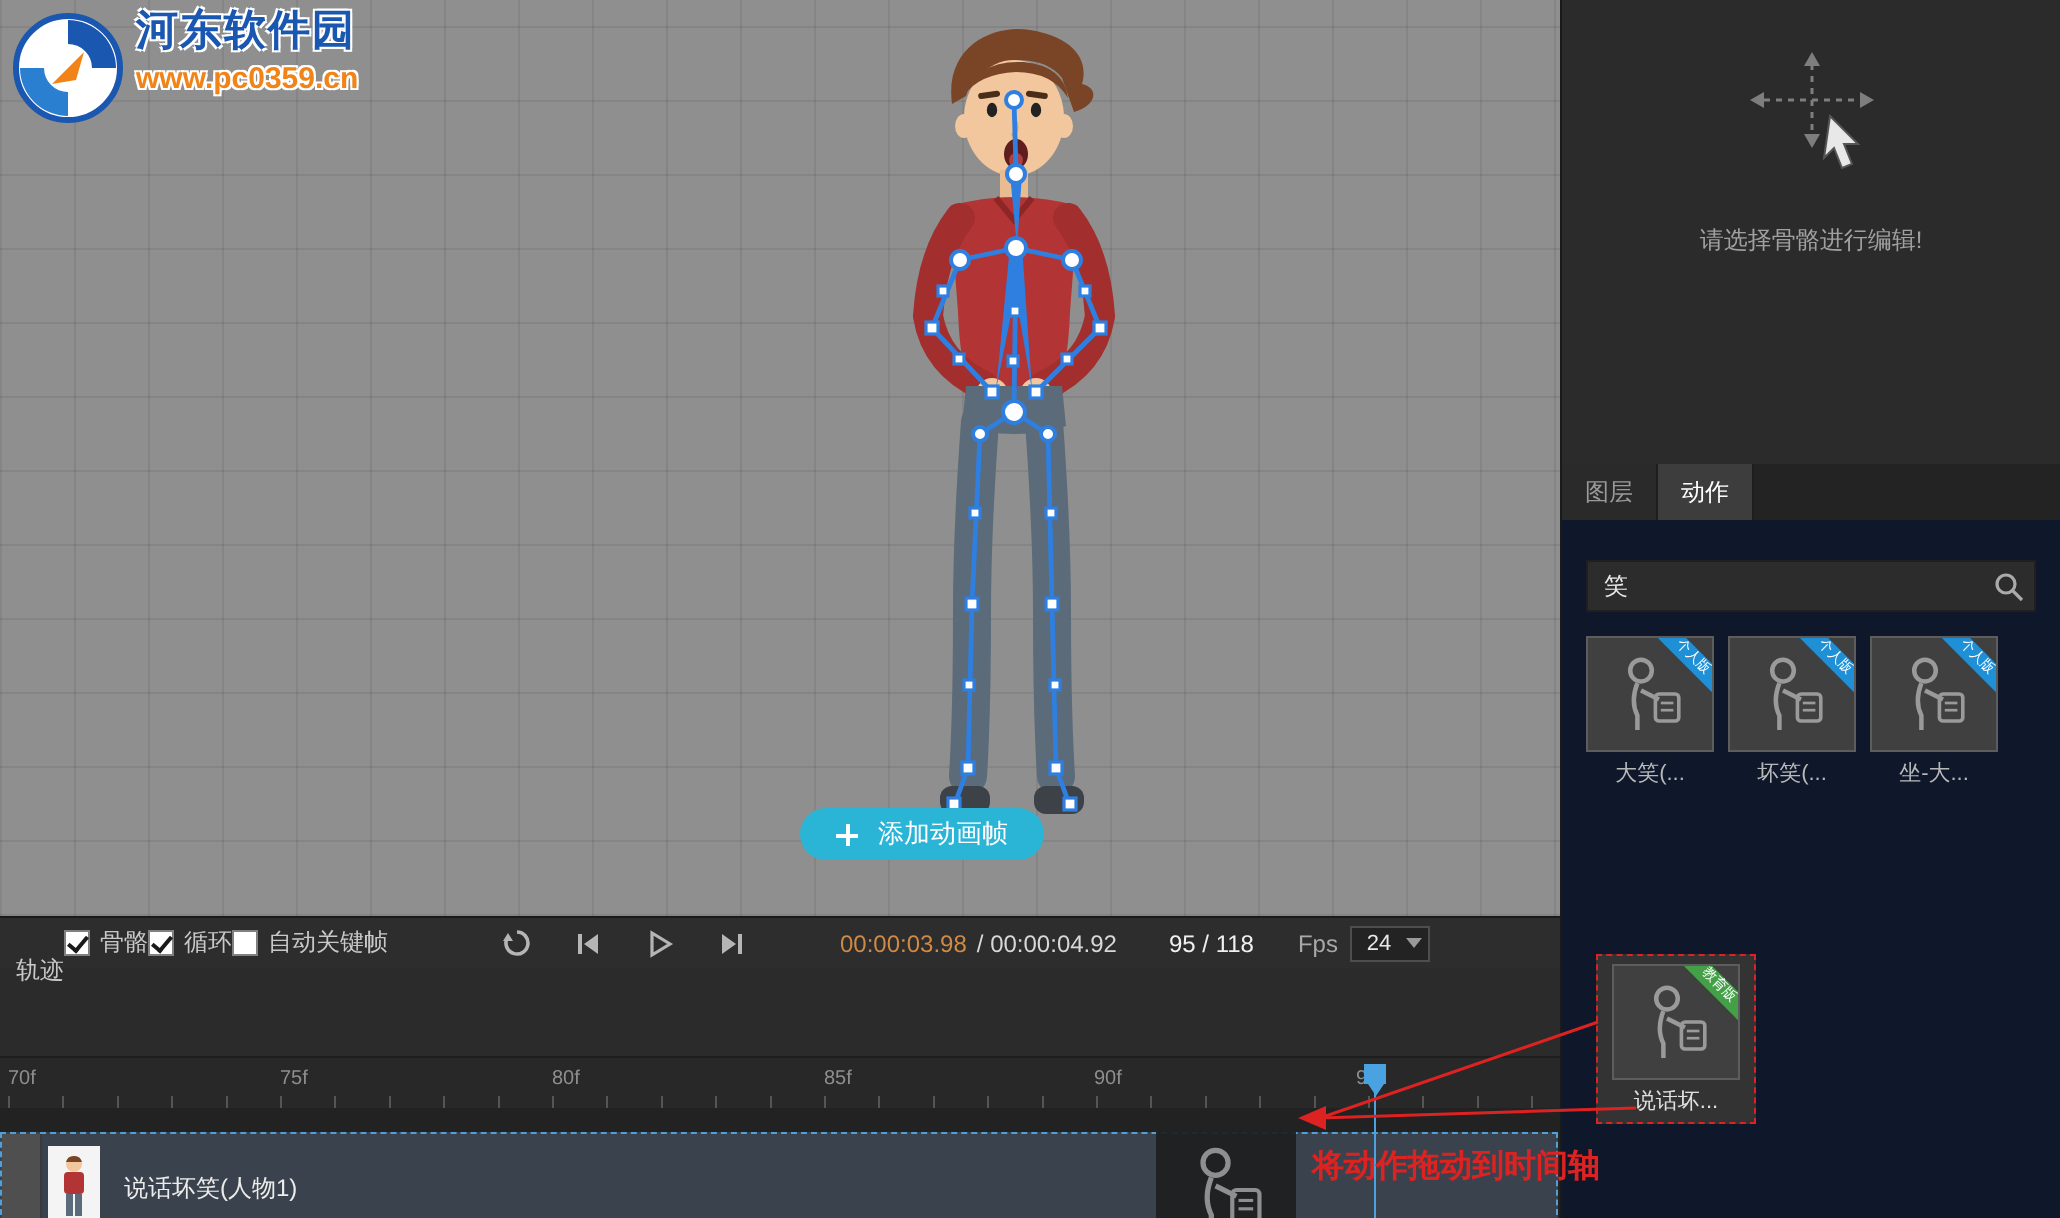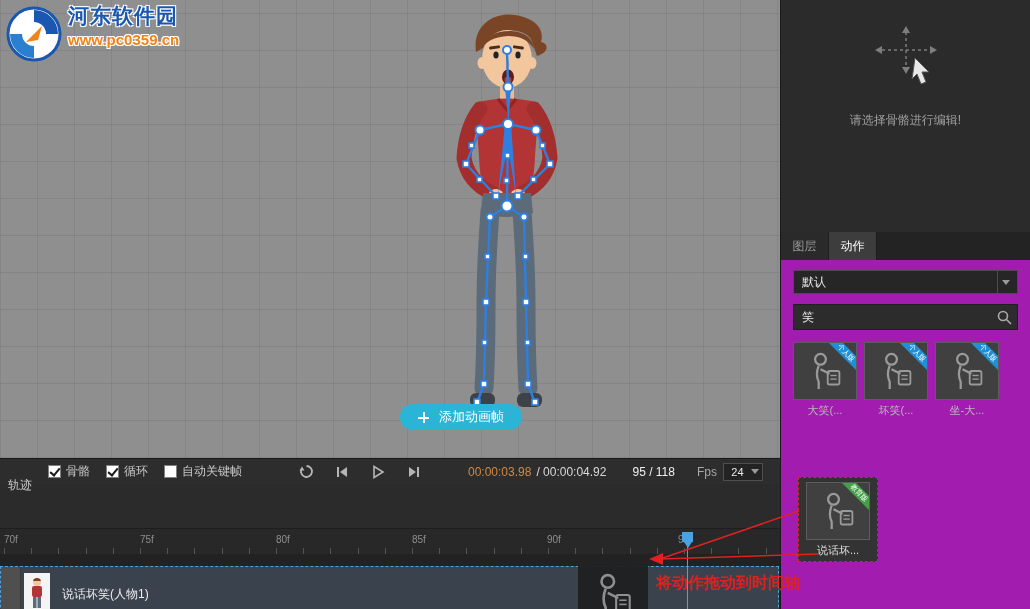--- a/index.html
+++ b/index.html
@@ -38,21 +38,21 @@
   .plus-ico:before,.plus-ico:after { content:""; position:absolute; background:#fff; }
   .plus-ico:before { left:5px; top:0; width:2px; height:11px; }
   .plus-ico:after { left:0; top:5px; width:11px; height:2px; }
 
   
   .tl-toolbar {
     width:780px; height:26px; background:#2d2d2d; border-top:1px solid #1a1a1a;
     display:flex; align-items:center; color:#c8c8c8;
   }
   .tb-track { margin-left:8px;margin-top:28px; }
-  .cbx { display:flex; align-items:center; gap:5px; margin-left:16px; cursor:pointer;justify-content:space-between; }
+  .cbx { display:flex; align-items:center; gap:5px; cursor:pointer;justify-content:space-between; }
   .cb { width:13px; height:13px; background:#fff; border:1px solid #808080; position:relative; }
   .cb.on:after {
     content:""; position:absolute; left:3px; top:0px; width:4px; height:8px;
     border:solid #1a1a1a; border-width:0 2px 2px 0; transform:rotate(40deg);
   }
   .playback { display:flex; align-items:center; gap:20px; margin-left:56px; }
   .pb-ico { width:16px; height:16px; display:flex; align-items:center; justify-content:center; cursor:pointer; }
   .time-cur { margin-left:46px; color:#d08a45; }
   .time-total { margin-left:5px; color:#d8d8d8; }
   .frame-counter { margin-left:26px; color:#f0f0f0; }
@@ -100,21 +100,21 @@
   .circle-plus:before,.circle-plus:after { content:""; position:absolute; background:#9a9a9a; }
   .circle-plus:before { left:5px; top:2px; width:1.5px; height:7px; }
   .circle-plus:after { left:2px; top:5px; width:7px; height:1.5px; }
   .bb-ico { margin-left:12px; cursor:pointer; display:flex; }
   .scroll-left-btn { margin-left:12px; width:14px; height:19px; background:#272727; display:flex; align-items:center; justify-content:center; cursor:pointer; }
   .chev-left { width:5px; height:5px; border-left:2px solid #8a8a8a; border-bottom:2px solid #8a8a8a; transform:rotate(45deg); margin-left:2px; }
   .hscroll { position:relative; flex:1; height:19px; background:#1e1e1e; }
   .hscroll-thumb { position:absolute; left:163px; top:3px; width:70px; height:13px; background:#4d4d4d; border-radius:2px; cursor:grab; }
 
   
-  .right-panel { position:absolute; left:780px; top:0; width:250px; height:609px; background:#a21caf; border-left:1px solid #1a1a1a; }
+  .right-panel { position:absolute; left:780px; top:0; width:250px; height:609px; background:#0f172a; border-left:1px solid #1a1a1a; }
   .preview { position:relative; width:100%; height:232px; background:#2b2b2b; }
   .preview-ico { position:absolute; left:50%; top:26px; transform:translateX(-50%); }
   .preview-hint { position:absolute; left:0; right:0; top:112px; text-align:center; color:#a0a0a0; font-size:12px; }
   .tabs { display:flex; height:28px; background:#232323; align-items:stretch; }
   .tab { width:48px; display:flex; align-items:center; justify-content:center; color:#9a9a9a; background:#2a2a2a; cursor:pointer; border-right:1px solid #1e1e1e; }
   .tab.active { background:#3d3d3d; color:#fff; }
   .panel-body { padding:10px 12px; position:relative; }
   .dropdown { height:24px; background:#262626; border:1px solid #4c4c4c; display:flex; align-items:center; cursor:pointer; }
   .dropdown-value { flex:1; padding-left:8px; color:#e8e8e8; }
   .dropdown-btn { width:20px; height:100%; border-left:1px solid #4c4c4c; display:flex; align-items:center; justify-content:center; }
@@ -402,26 +402,20 @@
       </svg>
       <div class="preview-hint">请选择骨骼进行编辑!</div>
     </div>
 
     <div class="tabs">
       <div class="tab">图层</div>
       <div class="tab active">动作</div>
     </div>
 
     <div class="panel-body">
-      <div class="dropdown">
-        <span class="dropdown-value">默认</span>
-        <span class="dropdown-btn">
-          <span class="dd-arrow"></span>
-        </span>
-      </div>
 
       <div class="searchbar">
         <input class="search-input" type="text" value="笑" style="">
         <svg width="24" height="16" viewBox="0 0 24 16">
           <circle cx="10" cy="7" r="4.5" stroke="#aaa" stroke-width="1.6" fill="none"></circle>
           <line x1="13.5" y1="10.5" x2="18" y2="15" stroke="#aaa" stroke-width="1.6"></line>
         </svg>
       </div>
 
 

